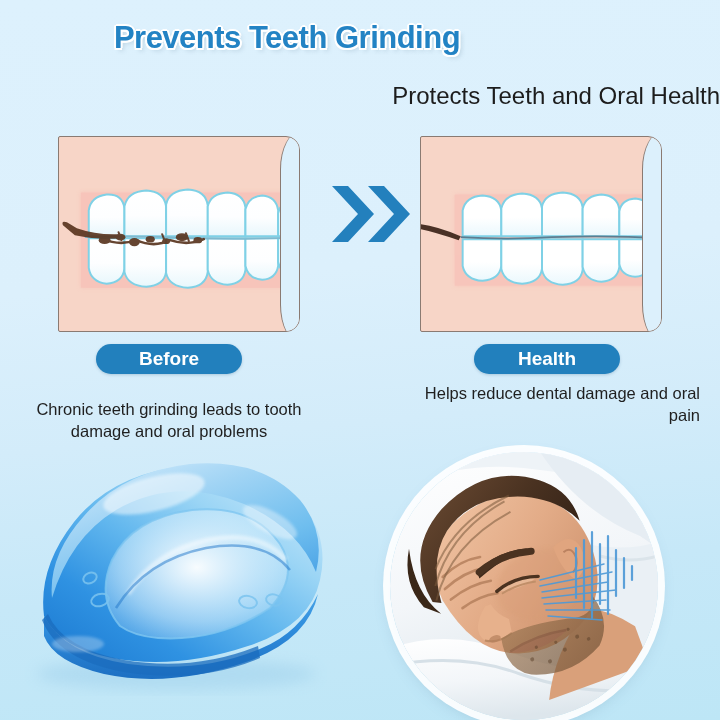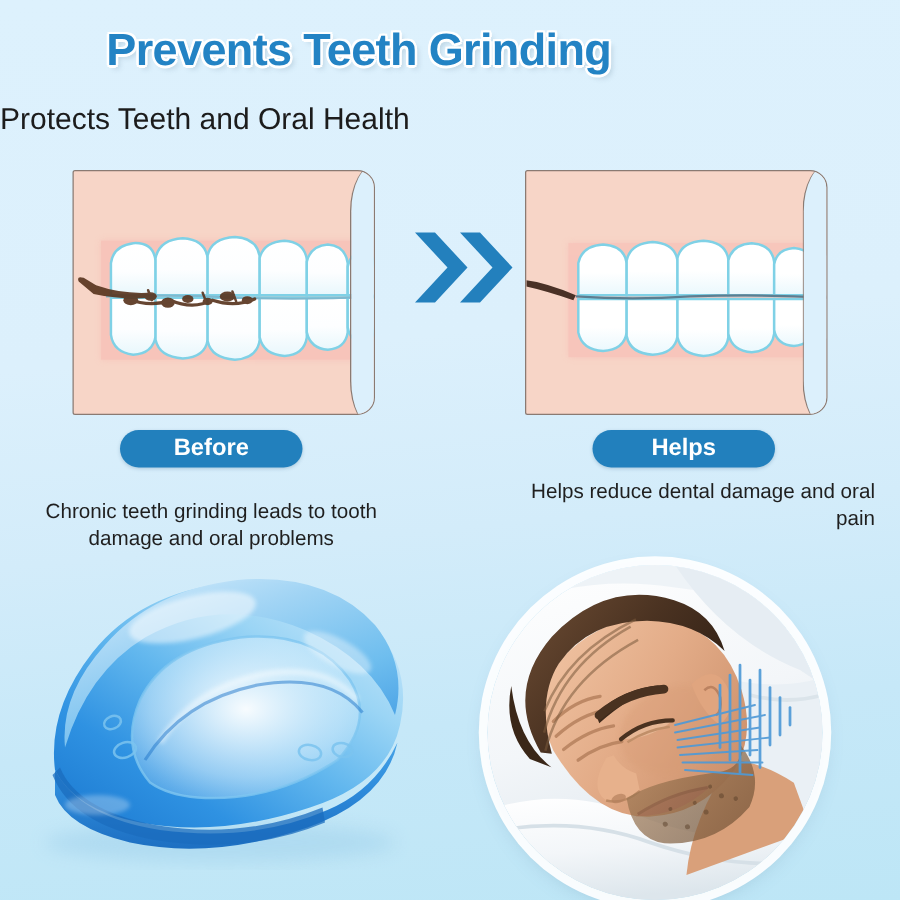--- a/index.html
+++ b/index.html
@@ -22,36 +22,36 @@
     overflow: hidden;
   }
 
   
   .headline {
     position: absolute;
     top: 22px;
     left: 0;
     width: 574px;
     text-align: center;
-    font-size: 36px;
+    font-size: 31px;
     font-weight: bold;
     letter-spacing: -0.5px;
     color: #2383c4;
     text-shadow:
        2px 0 0 #ffffff, -2px 0 0 #ffffff, 0 2px 0 #ffffff, 0 -2px 0 #ffffff,
        1.5px 1.5px 0 #ffffff, -1.5px 1.5px 0 #ffffff, 1.5px -1.5px 0 #ffffff, -1.5px -1.5px 0 #ffffff,
        3px 3px 4px rgba(120,150,170,0.30);
     line-height: 1;
   }
   .subhead {
     position: absolute;
     top: 82px;
     left: 0;
     width: 720px;
-    text-align: left;
+    text-align: right;
     font-size: 24px;
     font-weight: normal;
     color: #1c1c1c;
     line-height: 1.15;
   }
 
   
   .panel {
     position: absolute;
     top: 136px;
@@ -267,21 +267,21 @@
         </g>
 
         <path d="M40 101 Q86 104 132 101 Q188 99 243 102" fill="none" stroke="#5c7d90" stroke-width="1.8"></path>
 
         <path d="M0 88 Q16 90 40 100 L38 104 Q14 96 0 93 Z" fill="#4a3126"></path>
       </svg>
     </div>
   </div>
 
   <div class="pill before">Before</div>
-  <div class="pill after">Helps</div>
+  <div class="pill after">Health</div>
 
   <div class="caption before">Chronic teeth grinding leads to tooth damage and oral problems</div>
   <div class="caption after">Helps reduce dental damage and oral pain</div>
 
   <div class="product">
     <svg viewBox="0 0 330 248" width="330" height="248">
       <defs>
         <linearGradient id="mgBody" x1="0.08" y1="0.95" x2="0.92" y2="0.05">
           <stop offset="0%" stop-color="#1f7ed4"></stop>
           <stop offset="22%" stop-color="#2f92e2"></stop>

